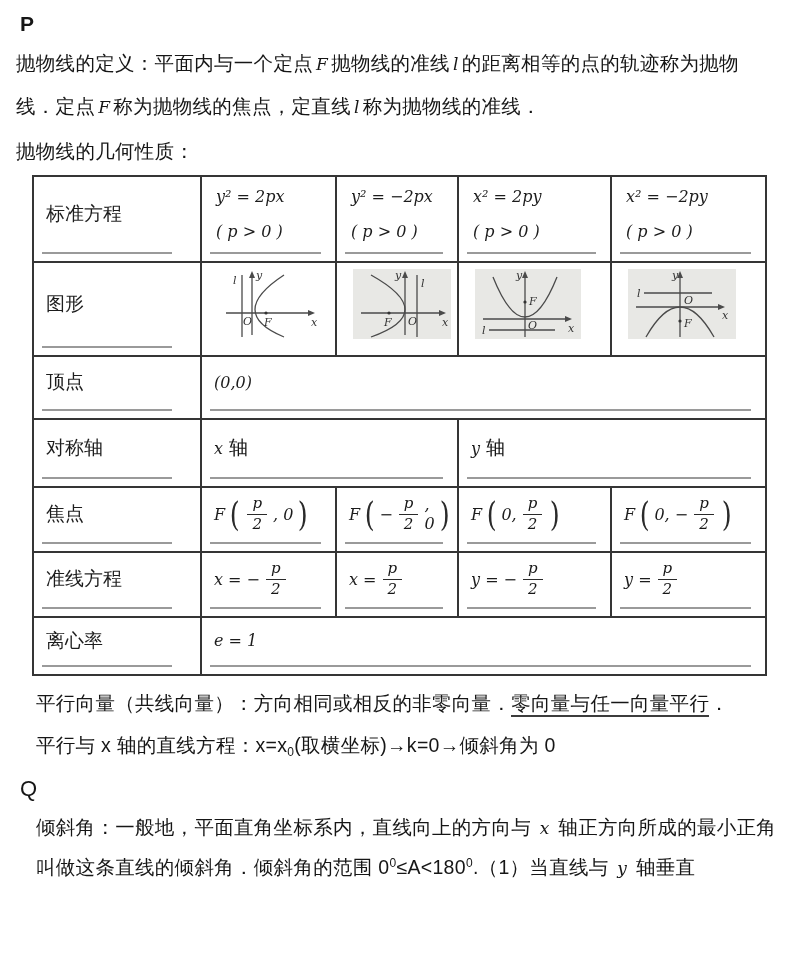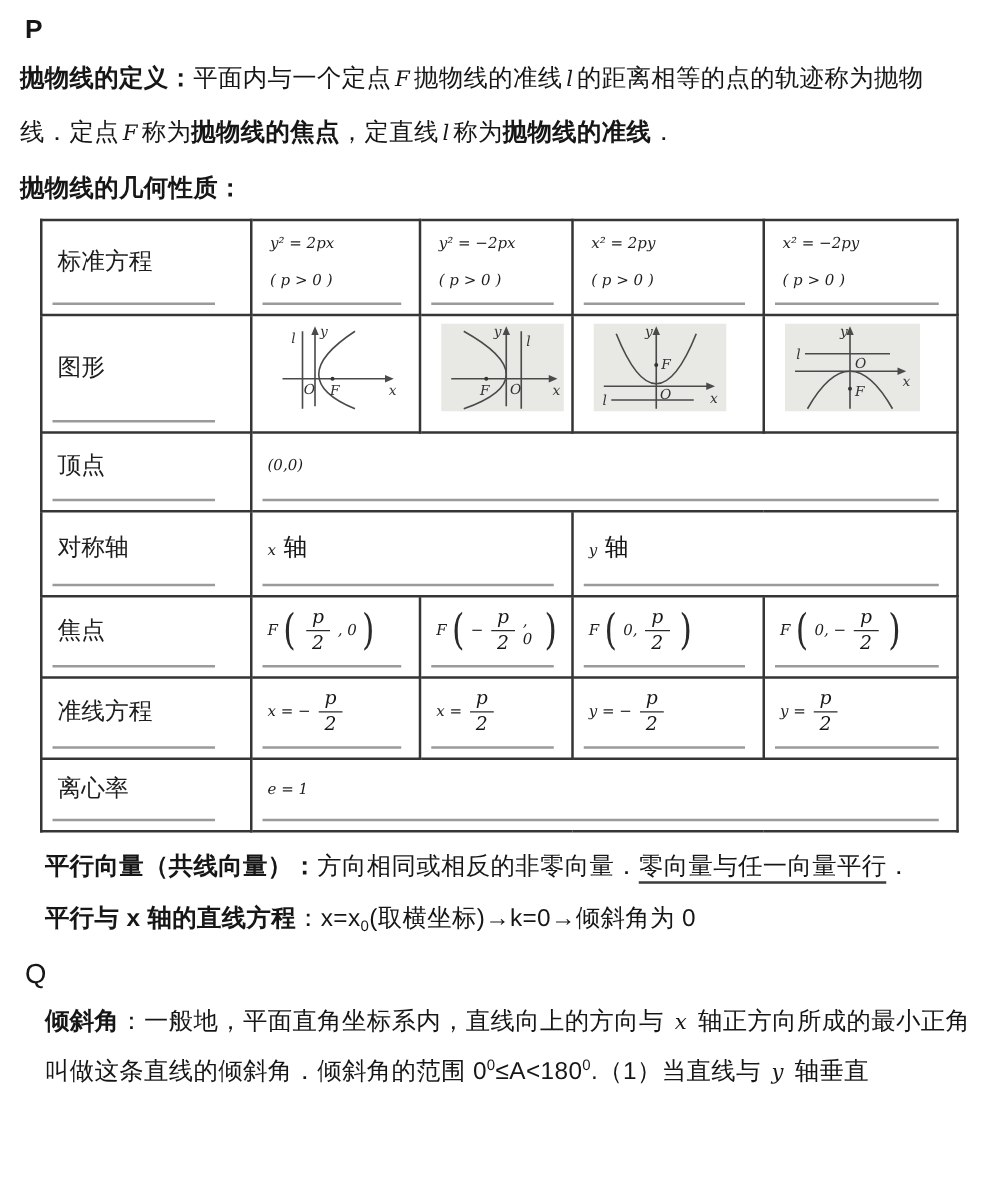--- a/index.html
+++ b/index.html
@@ -7,43 +7,43 @@
     width:793px;height:963px;overflow:hidden;
     font-family:"Liberation Sans",sans-serif;
     color:#161616;
   }
   .page{padding:10px 16px 0 16px;}
 
   .sec-letter{font-size:21px;font-weight:700;margin:2px 0 6px 4px;}
   .sec-letter.light{font-weight:400;font-size:22px;margin-top:10px;}
 
   p.para{font-size:19.5px;line-height:2.2;margin:0 0 2px 0;letter-spacing:0.3px;}
-  .b{font-weight:700;}
+  .b{font-weight:400;}
   .mv{font-family:"DejaVu Serif",serif;font-style:italic;font-size:17px;padding:0 3px;}
   .ul{border-bottom:2px solid #3c3c3c;padding-bottom:1px;}
   .sub{font-size:12px;vertical-align:-4px;}
   .sup{font-size:12px;vertical-align:7px;}
 
-  .subtitle{font-size:19.5px;margin:4px 0 8px 0;font-weight:bold;}
+  .subtitle{font-size:19.5px;margin:4px 0 8px 0;}
 
   table.props{
     border-collapse:collapse;table-layout:fixed;
     width:733px;margin-left:16px;
   }
   table.props td{
     border:2px solid #353535;
     position:relative;vertical-align:middle;
     padding:6px 10px 16px 12px;
   }
   td.dbl{border-bottom:4px double #353535;}
   .rowlabel{font-size:19px;color:#1d1d1d;}
   .u{position:absolute;bottom:7px;left:8px;right:14px;border-bottom:2px solid #9a9a9a;}
   .u.short{right:28px;}
 
-  .math{font-family:"DejaVu Serif",serif;font-style:italic;font-size:12px;color:#1c1c1c;}
+  .math{font-family:"DejaVu Serif",serif;font-style:italic;font-size:16px;color:#1c1c1c;}
   .eqline{margin:4px 0 16px 2px;}
   .condline{margin:0 0 4px 2px;}
   .cellflex{display:flex;align-items:center;gap:3px;}
   .frac{display:inline-flex;flex-direction:column;align-items:center;vertical-align:middle;
         font-family:"DejaVu Serif",serif;font-style:italic;font-size:15px;line-height:1.15;margin:0 3px;}
   .frac .fn{border-bottom:1.6px solid #2a2a2a;padding:0 5px 1px 5px;}
   .frac .fd{padding-top:1px;}
   .bp{font-family:"DejaVu Serif",serif;font-style:normal;font-size:34px;font-weight:200;
       line-height:0.9;transform:scaleX(0.75);display:inline-block;color:#2a2a2a;}
   .axisword{font-size:19px;margin-left:6px;}

